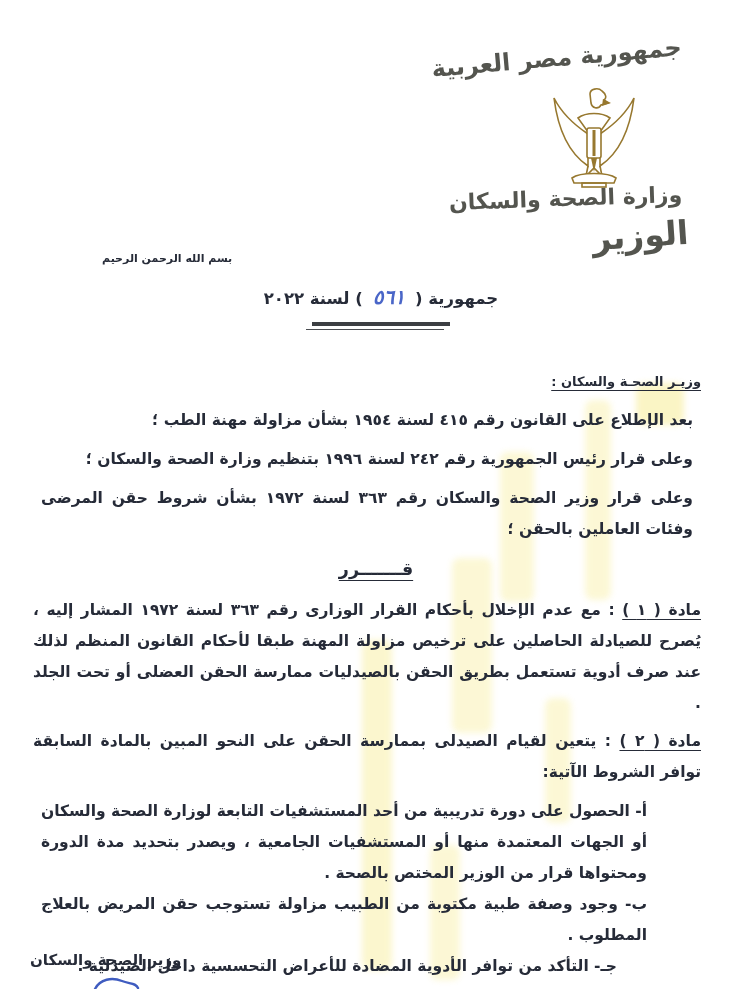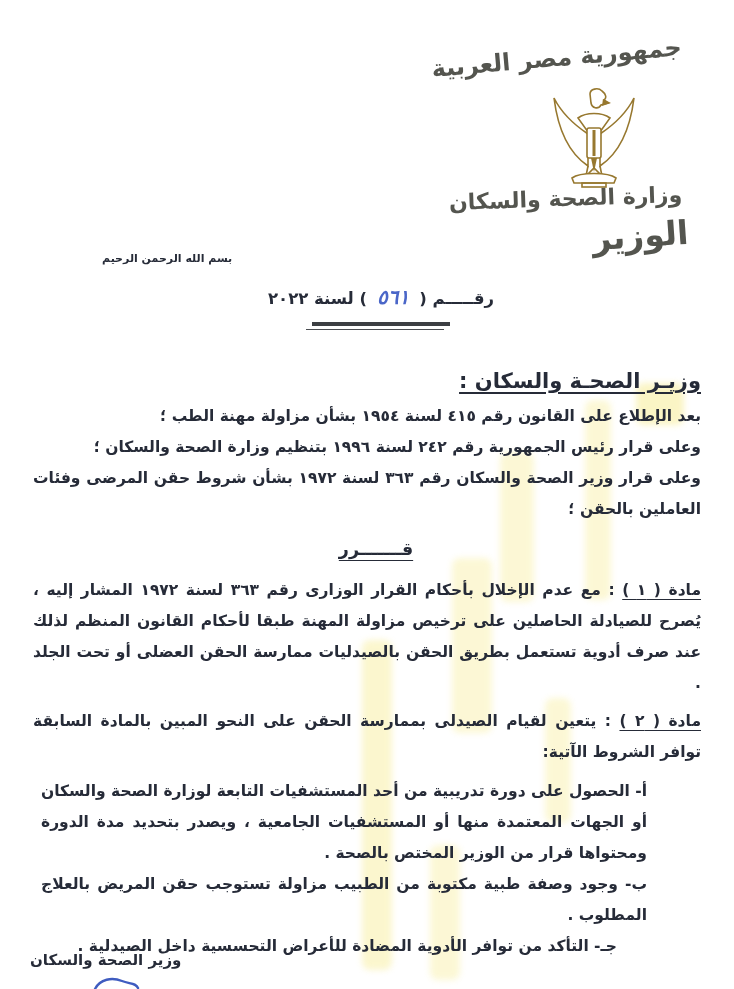--- a/index.html
+++ b/index.html
@@ -33,22 +33,22 @@
   .title-inner{display:inline-block;transform:translateX(14px);}
   .title-line1{font-size:16.5px;font-weight:bold;margin-bottom:8px;}
   .title-line2{font-size:16.5px;font-weight:bold;}
   .blue-num{color:var(--accent-blue,#4a66c8);font-size:20px;font-style:italic;letter-spacing:7px;padding:0 10px;font-weight:bold;}
   .rule-double{width:138px;margin:13px auto 0;}
   .rule-thick{height:3.5px;background:#3c3f43;}
   .rule-thin{height:1.4px;background:#4a4d51;margin-top:3px;transform:translateX(-6px);}
   
   .body{position:absolute;top:366px;right:33px;left:33px;font-size:15.5px;font-weight:700;
         line-height:31px;text-align:justify;letter-spacing:-.1px;}
-  .preamble-heading{font-size:21px;margin:0 0 4px;text-decoration:underline;text-underline-offset:4px;}
-  .clause{margin:0;}
+  .preamble-heading{font-size:13px;margin:0 0 4px;text-decoration:underline;text-underline-offset:4px;}
+  .clause{margin:8px;}
   .decree-word{margin:9px 0;text-align:center;}
   .decree-word span{font-size:17.5px;text-decoration:underline;text-underline-offset:5px;display:inline-block;transform:translateX(9px);}
   .article{margin:7px 0 0;}
   .article-label{text-decoration:underline;text-underline-offset:4px;}
   .sub-items{padding:0 46px 0 0;margin:8px;}
   .sub-item{margin:0;}
   .sub-item-c{padding-right:30px;}
   
   .footer-sign{position:absolute;left:30px;top:951px;font-size:15px;font-weight:bold;}
   .signature-mark{position:absolute;left:92px;top:977px;}
@@ -94,21 +94,21 @@
     <rect class="g" x="34" y="95" width="24" height="4" fill="#fff"></rect>
   </svg>
 
   <div class="callig callig-ministry">وزارة الصحة والسكان</div>
   <div class="callig callig-minister">الوزير</div>
 
   <div class="basmala">بسم الله الرحمن الرحيم</div>
 
   <div class="title-block">
     <div class="title-inner">
-      <div class="title-line2"><span>رقـــــم (</span><span class="blue-num">٥٦١</span><span>) لسنة ٢٠٢٢</span></div>
+      <div class="title-line2"><span>جمهورية (</span><span class="blue-num">٥٦١</span><span>) لسنة ٢٠٢٢</span></div>
       <div class="rule-double">
         <div class="rule-thick"></div>
         <div class="rule-thin"></div>
       </div>
     </div>
   </div>
 
   <div class="body">
 
     <p class="preamble-heading">وزيـر الصحـة والسكان :</p>

